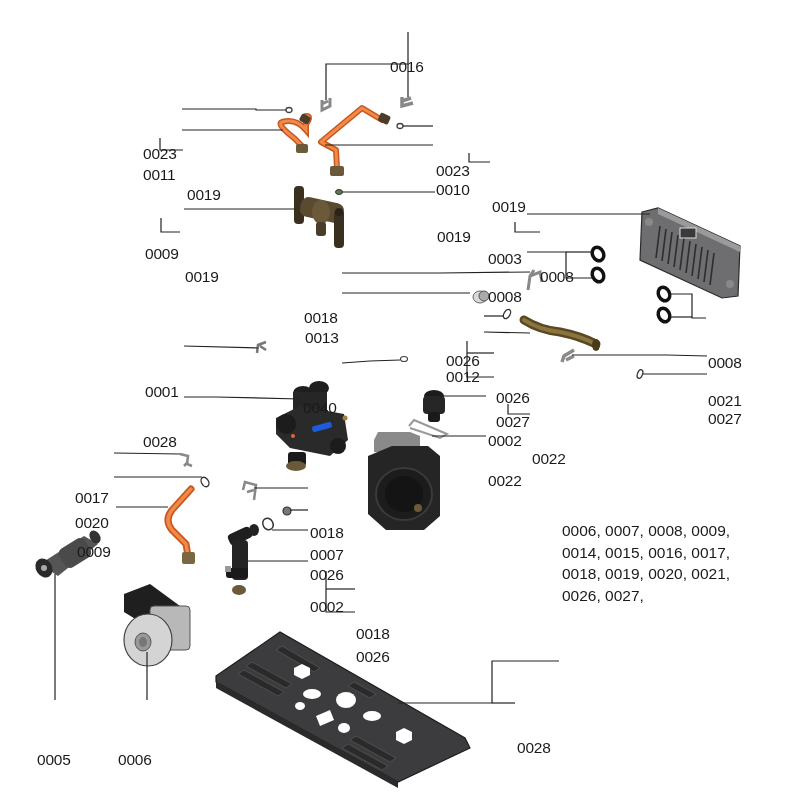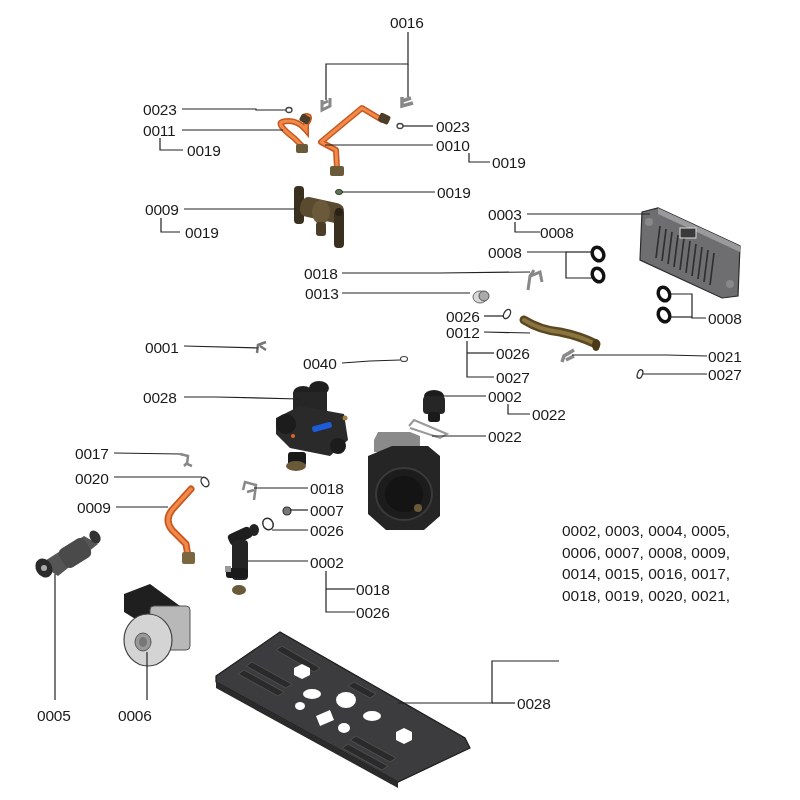--- a/index.html
+++ b/index.html
@@ -1,18 +1,18 @@
 <!DOCTYPE html>
 <html><head>
 <meta charset="utf-8">
 <style>
   html, body { margin: 0; padding: 0; background: #ffffff; }
   #canvas { position: relative; width: 800px; height: 800px; overflow: hidden; background: #fff; font-family: "Liberation Sans", sans-serif; }
   svg#art { position: absolute; left: 0; top: 0; width: 800px; height: 800px; }
-  .lbl { position: absolute; font-size: 15.5px; color: #1a1a1a; line-height: 1; white-space: nowrap; letter-spacing: -0.2px; }
+  .lbl { position: absolute; font-size: 15.5px; color: #1a1a1a; line-height: 1; white-space: nowrap; letter-spacing: -0.2px; margin-top: 44px; }
   .ldr { stroke: #222; stroke-width: 1.2; fill: none; }
   #summary { position: absolute; left: 562px; top: 520px; font-size: 15.5px; color: #1a1a1a; line-height: 21.5px; white-space: nowrap; }
   .sumline { display: block; }
 </style>
 </head>
 <body>
 
 <div id="canvas">
 <svg id="art" viewBox="0 0 800 800">
 
@@ -311,18 +311,18 @@
 <span class="lbl" style="left:310px;top:503px">0007</span>
 <span class="lbl" style="left:310px;top:523px">0026</span>
 <span class="lbl" style="left:310px;top:555px">0002</span>
 <span class="lbl" style="left:356px;top:582px">0018</span>
 <span class="lbl" style="left:356px;top:605px">0026</span>
 <span class="lbl" style="left:37px;top:708px">0005</span>
 <span class="lbl" style="left:118px;top:708px">0006</span>
 <span class="lbl" style="left:517px;top:696px">0028</span>
 
 <div id="summary">
-  <span class="sumline">0002, 0003, 0004, 0005,</span>
   <span class="sumline">0006, 0007, 0008, 0009,</span>
   <span class="sumline">0014, 0015, 0016, 0017,</span>
   <span class="sumline">0018, 0019, 0020, 0021,</span>
+  <span class="sumline">0026, 0027,</span>
 </div>
 </div>
 
 </body></html>

